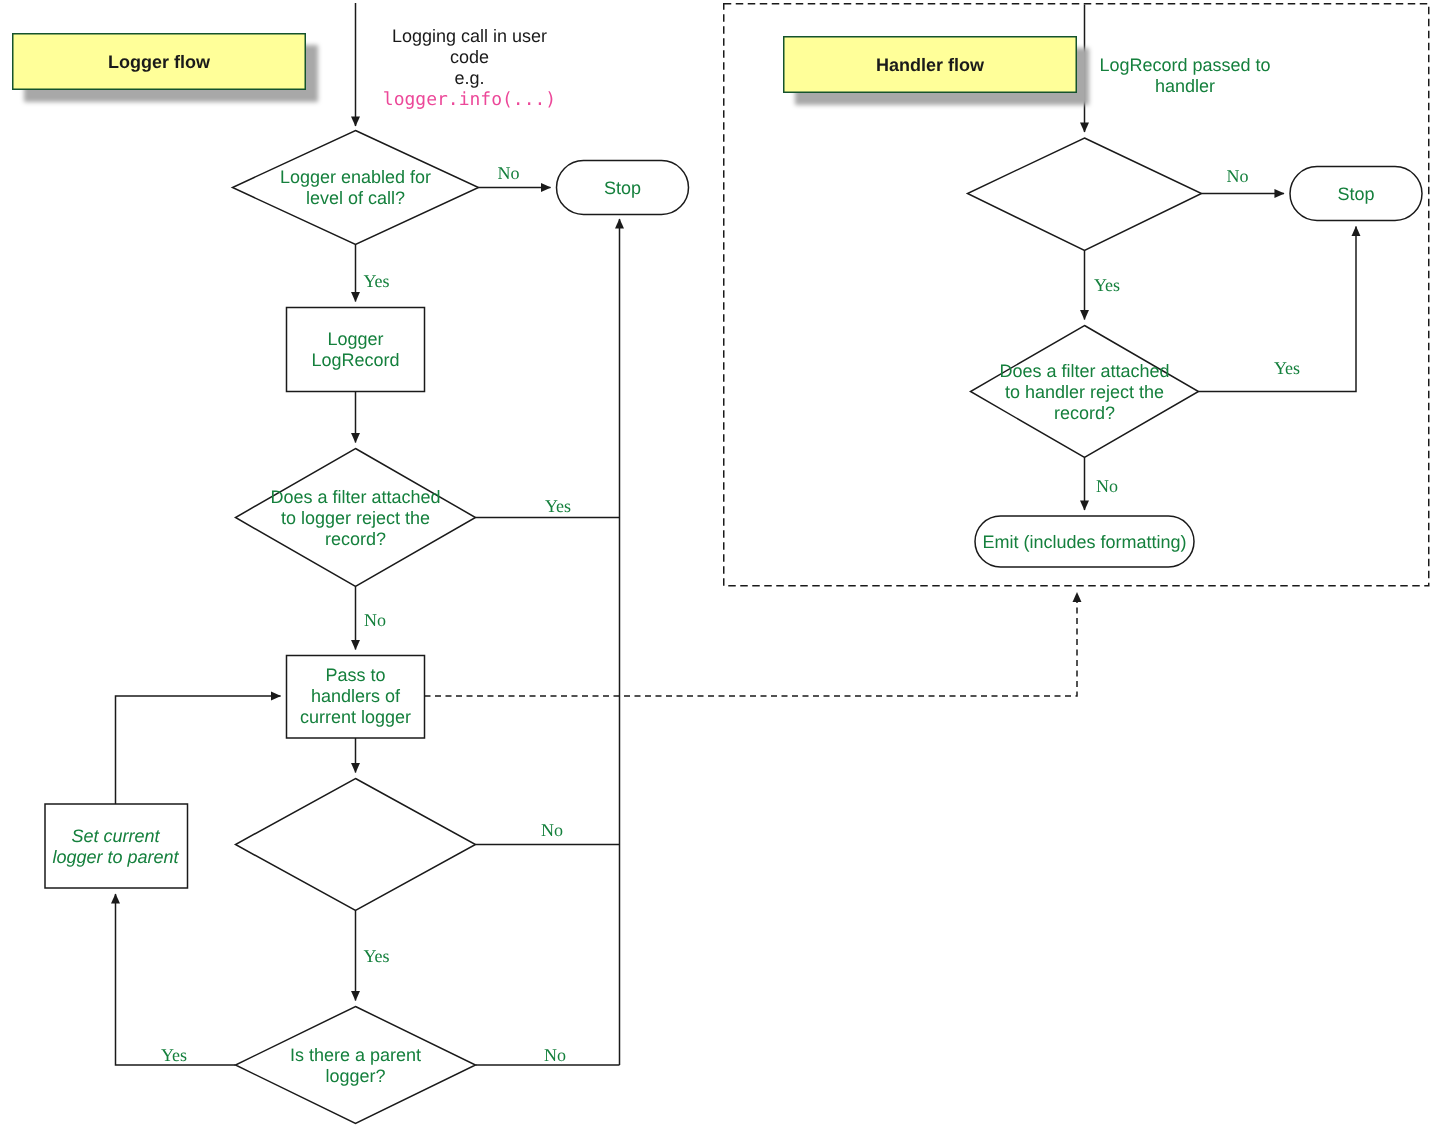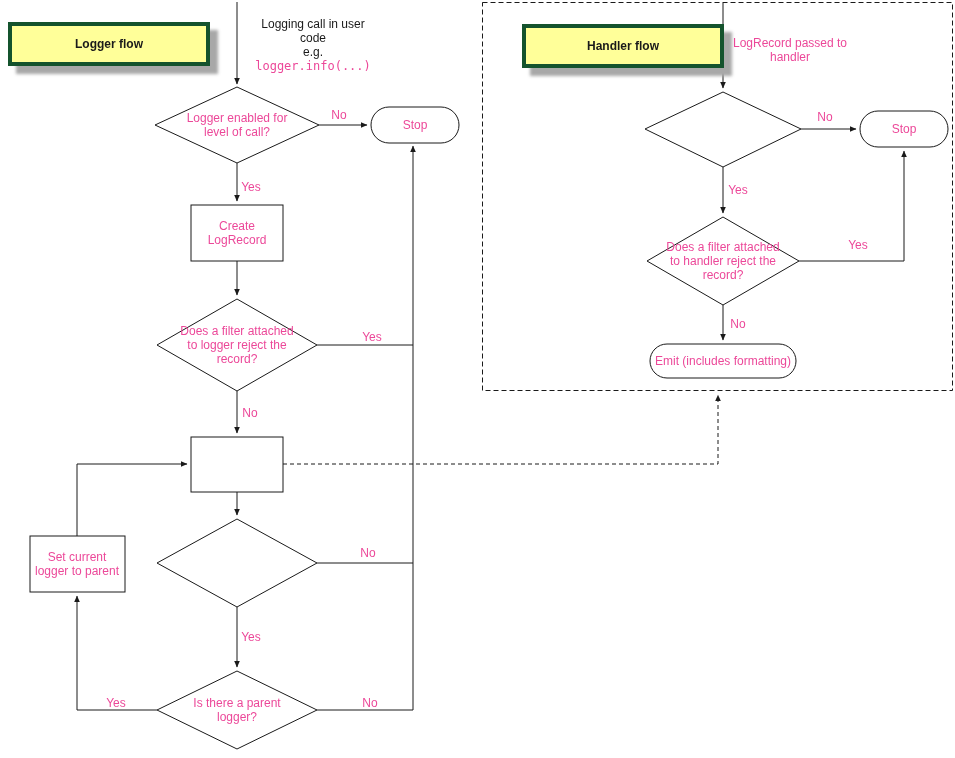--- a/index.html
+++ b/index.html
@@ -4,25 +4,25 @@
 <style>
   html,body{margin:0;padding:0;background:#fff;}
   .canvas{
     position:relative;width:955px;height:758px;background:#fff;overflow:hidden;
     font-family:"Liberation Sans", sans-serif;color:#1a1a1a;
   }
   .canvas svg{position:absolute;left:0;top:0;}
   .lbl{
     position:absolute;transform:translate(-50%,-50%);
     text-align:center;white-space:pre-line;
-    font-size:12px;line-height:14px;color:#ec4899;
+    font-size:12px;line-height:14px;color:#15803d;
   }
-  .edge{font-size:12px;}
+  .edge{font-size:12px;font-family:Liberation Serif, serif;}
   .note{
-    position:absolute;background:#ffff99;border:4px solid #14532d;
+    position:absolute;background:#ffff99;border:1px solid #14532d;
     box-shadow:8px 8px 3px #a8a8a8;
     display:flex;align-items:center;justify-content:center;
     font-size:12px;font-weight:bold;text-align:right;
   }
   .code{
     display:block;font-family:"DejaVu Sans Mono", monospace;
     font-size:12px;color:#ec4899;white-space:pre;
   }
   .entry{position:absolute;transform:translate(-50%,-50%);text-align:center;
     font-size:12px;line-height:14px;white-space:pre-line;padding-left:28px;}
@@ -95,28 +95,31 @@
   <div class="entry" style="left:299px;top:45px;width:170px;">
     <span>Logging call in user
 code
 e.g.</span>
     <span class="code">logger.info(...)</span>
   </div>
 
   <div class="lbl" style="left:237px;top:125px;width:140px;">Logger enabled for
 level of call?</div>
   <div class="lbl" style="left:415px;top:125px;">Stop</div>
-  <div class="lbl" style="left:237px;top:233px;width:90px;">Create
+  <div class="lbl" style="left:237px;top:233px;width:90px;">Logger
 LogRecord</div>
   <div class="lbl" style="left:237px;top:345px;width:160px;">Does a filter attached
 to logger reject the
 record?</div>
+  <div class="lbl" style="left:237px;top:464px;width:90px;">Pass to
+handlers of
+current logger</div>
   <div class="lbl" style="left:237px;top:710px;width:130px;">Is there a parent
 logger?</div>
-  <div class="lbl" style="left:77px;top:564px;width:92px;">Set current
+  <div class="lbl" style="left:77px;top:564px;width:92px;font-style:italic;">Set current
 logger to parent</div>
 
   <div class="lbl edge" style="left:339px;top:115px;">No</div>
   <div class="lbl edge" style="left:251px;top:187px;">Yes</div>
   <div class="lbl edge" style="left:372px;top:337px;">Yes</div>
   <div class="lbl edge" style="left:250px;top:413px;">No</div>
   <div class="lbl edge" style="left:368px;top:553px;">No</div>
   <div class="lbl edge" style="left:251px;top:637px;">Yes</div>
   <div class="lbl edge" style="left:370px;top:703px;">No</div>
   <div class="lbl edge" style="left:116px;top:703px;">Yes</div>

